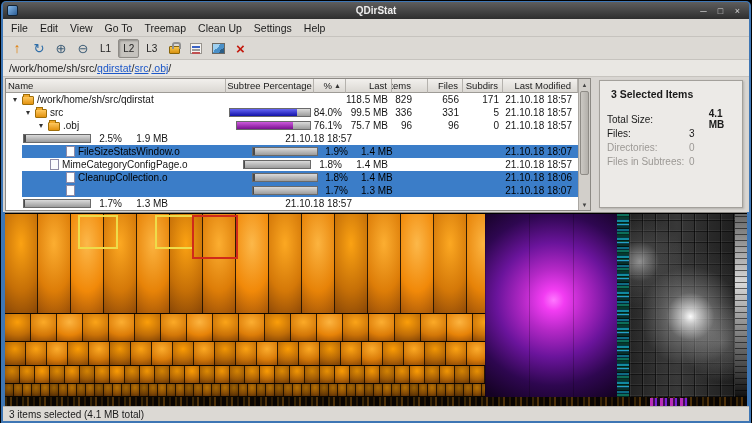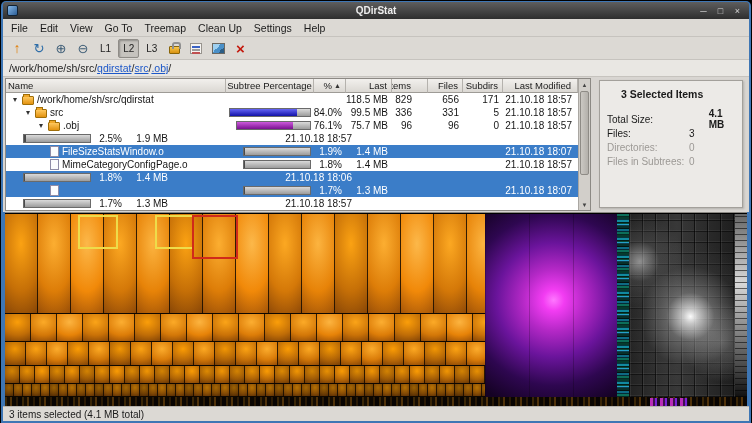--- a/index.html
+++ b/index.html
@@ -47,21 +47,21 @@
   .tree-wrap{margin:1px 0 1px 2px;width:586px;border:1px solid #8C8984;background:#FFF;display:flex;}
   .tree{width:572px;display:flex;flex-direction:column;}
   .thead{display:flex;flex:0 0 14px;}
   .th{background:linear-gradient(#F2F0ED,#DBD8D3);border-right:1px solid #B5B2AD;border-bottom:1px solid #9E9B96;
       font-size:9.5px;color:#1A1A1A;display:flex;align-items:center;padding:0 3px;overflow:hidden;white-space:nowrap;}
   .th.num{justify-content:flex-end;}
   .th.c-bar{justify-content:center;}
   .sort-arrow{font-size:7px;margin-left:2px;color:#333;}
 
   .row{display:flex;flex:0 0 13px;align-items:center;background:#FFF;color:#151515;}
-  .row.selected{background:#3B7DC8;color:#ffffff;}
+  .row.selected{background:#3B7DC8;color:#000000;margin-left:16px;}
   .cell{height:13px;display:flex;align-items:center;font-size:10px;line-height:13px;overflow:hidden;white-space:nowrap;}
   .c-name{width:220px;padding-left:2px;gap:3px;}
   .c-bar{width:88px;padding:0 3px;}
   .c-pct{width:32px;justify-content:flex-end;padding-right:4px;}
   .c-size{width:46px;justify-content:flex-end;padding-right:4px;}
   .c-items{width:36px;justify-content:flex-end;padding-right:16px;}
   .c-files{width:35px;justify-content:flex-end;padding-right:4px;}
   .c-subdirs{width:40px;justify-content:flex-end;padding-right:4px;}
   .c-modified{width:75px;justify-content:flex-end;padding-right:6px;}
 
@@ -79,21 +79,21 @@
   .fill-gray{background:#4A4A4A;}
 
   .tree-scrollbar{width:12px;background:#D2CFCA;border-left:1px solid #AAA7A2;display:flex;flex-direction:column;align-items:center;}
   .sb-btn{height:11px;width:100%;font-size:6px;color:#444;display:flex;align-items:center;justify-content:center;}
   .sb-thumb{width:9px;height:84px;margin:1px 0;background:linear-gradient(90deg,#CBC8C3,#B3B0AB);
        border:1px solid #8E8B86;border-radius:2px;}
   .sb-rest{flex:1;}
 
   .details{width:144px;margin:3px 6px 4px 8px;background:#ECEAE7;border:1px solid #A3A09B;padding:7px;
        font-size:10px;color:#1A1A1A;box-shadow:1px 1px 2px rgba(0,0,0,.18);}
-  .details .d-title{font-size:10.5px;font-weight:bold;margin:0 14px 12px;}
+  .details .d-title{font-size:10.5px;font-weight:bold;margin:0 4px 12px;}
   .d-row{display:flex;height:14px;align-items:center;}
   .d-label{width:82px;}
   .bold{font-weight:bold;margin-left:35px;}
   .dim{color:#9C9995;}
 
   .treemap{flex:0 0 194px;margin:0 2px;position:relative;background:#000;overflow:hidden;border-top:1px solid #8C8984;}
   .tm-orange{position:absolute;left:0;top:1px;width:480px;height:183px;}
   .tm-row{display:flex;overflow:hidden;border-bottom:1px solid rgba(15,8,0,.9);}
   .tm-tile{height:100%;border-right:1px solid rgba(20,10,0,.85);flex:0 0 auto;}
   .tm-purple{position:absolute;left:480px;top:1px;width:132px;height:183px;
@@ -315,20 +315,25 @@
                 </div>
               </div>
               <div class="cell c-pct">1.8%</div>
               <div class="cell c-size">1.4 MB</div>
               <div class="cell c-items"></div>
               <div class="cell c-files"></div>
               <div class="cell c-subdirs"></div>
               <div class="cell c-modified">21.10.18 18:57</div>
             </div>
             <div class="row selected">
+              <div class="cell c-name">
+                <span class="indent" style="width: 39px; flex: 0 0 39px;"></span>
+                <span class="icon-file"></span>
+                <span class="label">CleanupCollection.o</span>
+              </div>
               <div class="cell c-bar">
                 <div class="bar-track" style="margin-left: 14px;">
                   <div class="bar-fill fill-gray" style="width: 1.8%;"></div>
                 </div>
               </div>
               <div class="cell c-pct">1.8%</div>
               <div class="cell c-size">1.4 MB</div>
               <div class="cell c-items"></div>
               <div class="cell c-files"></div>
               <div class="cell c-subdirs"></div>

